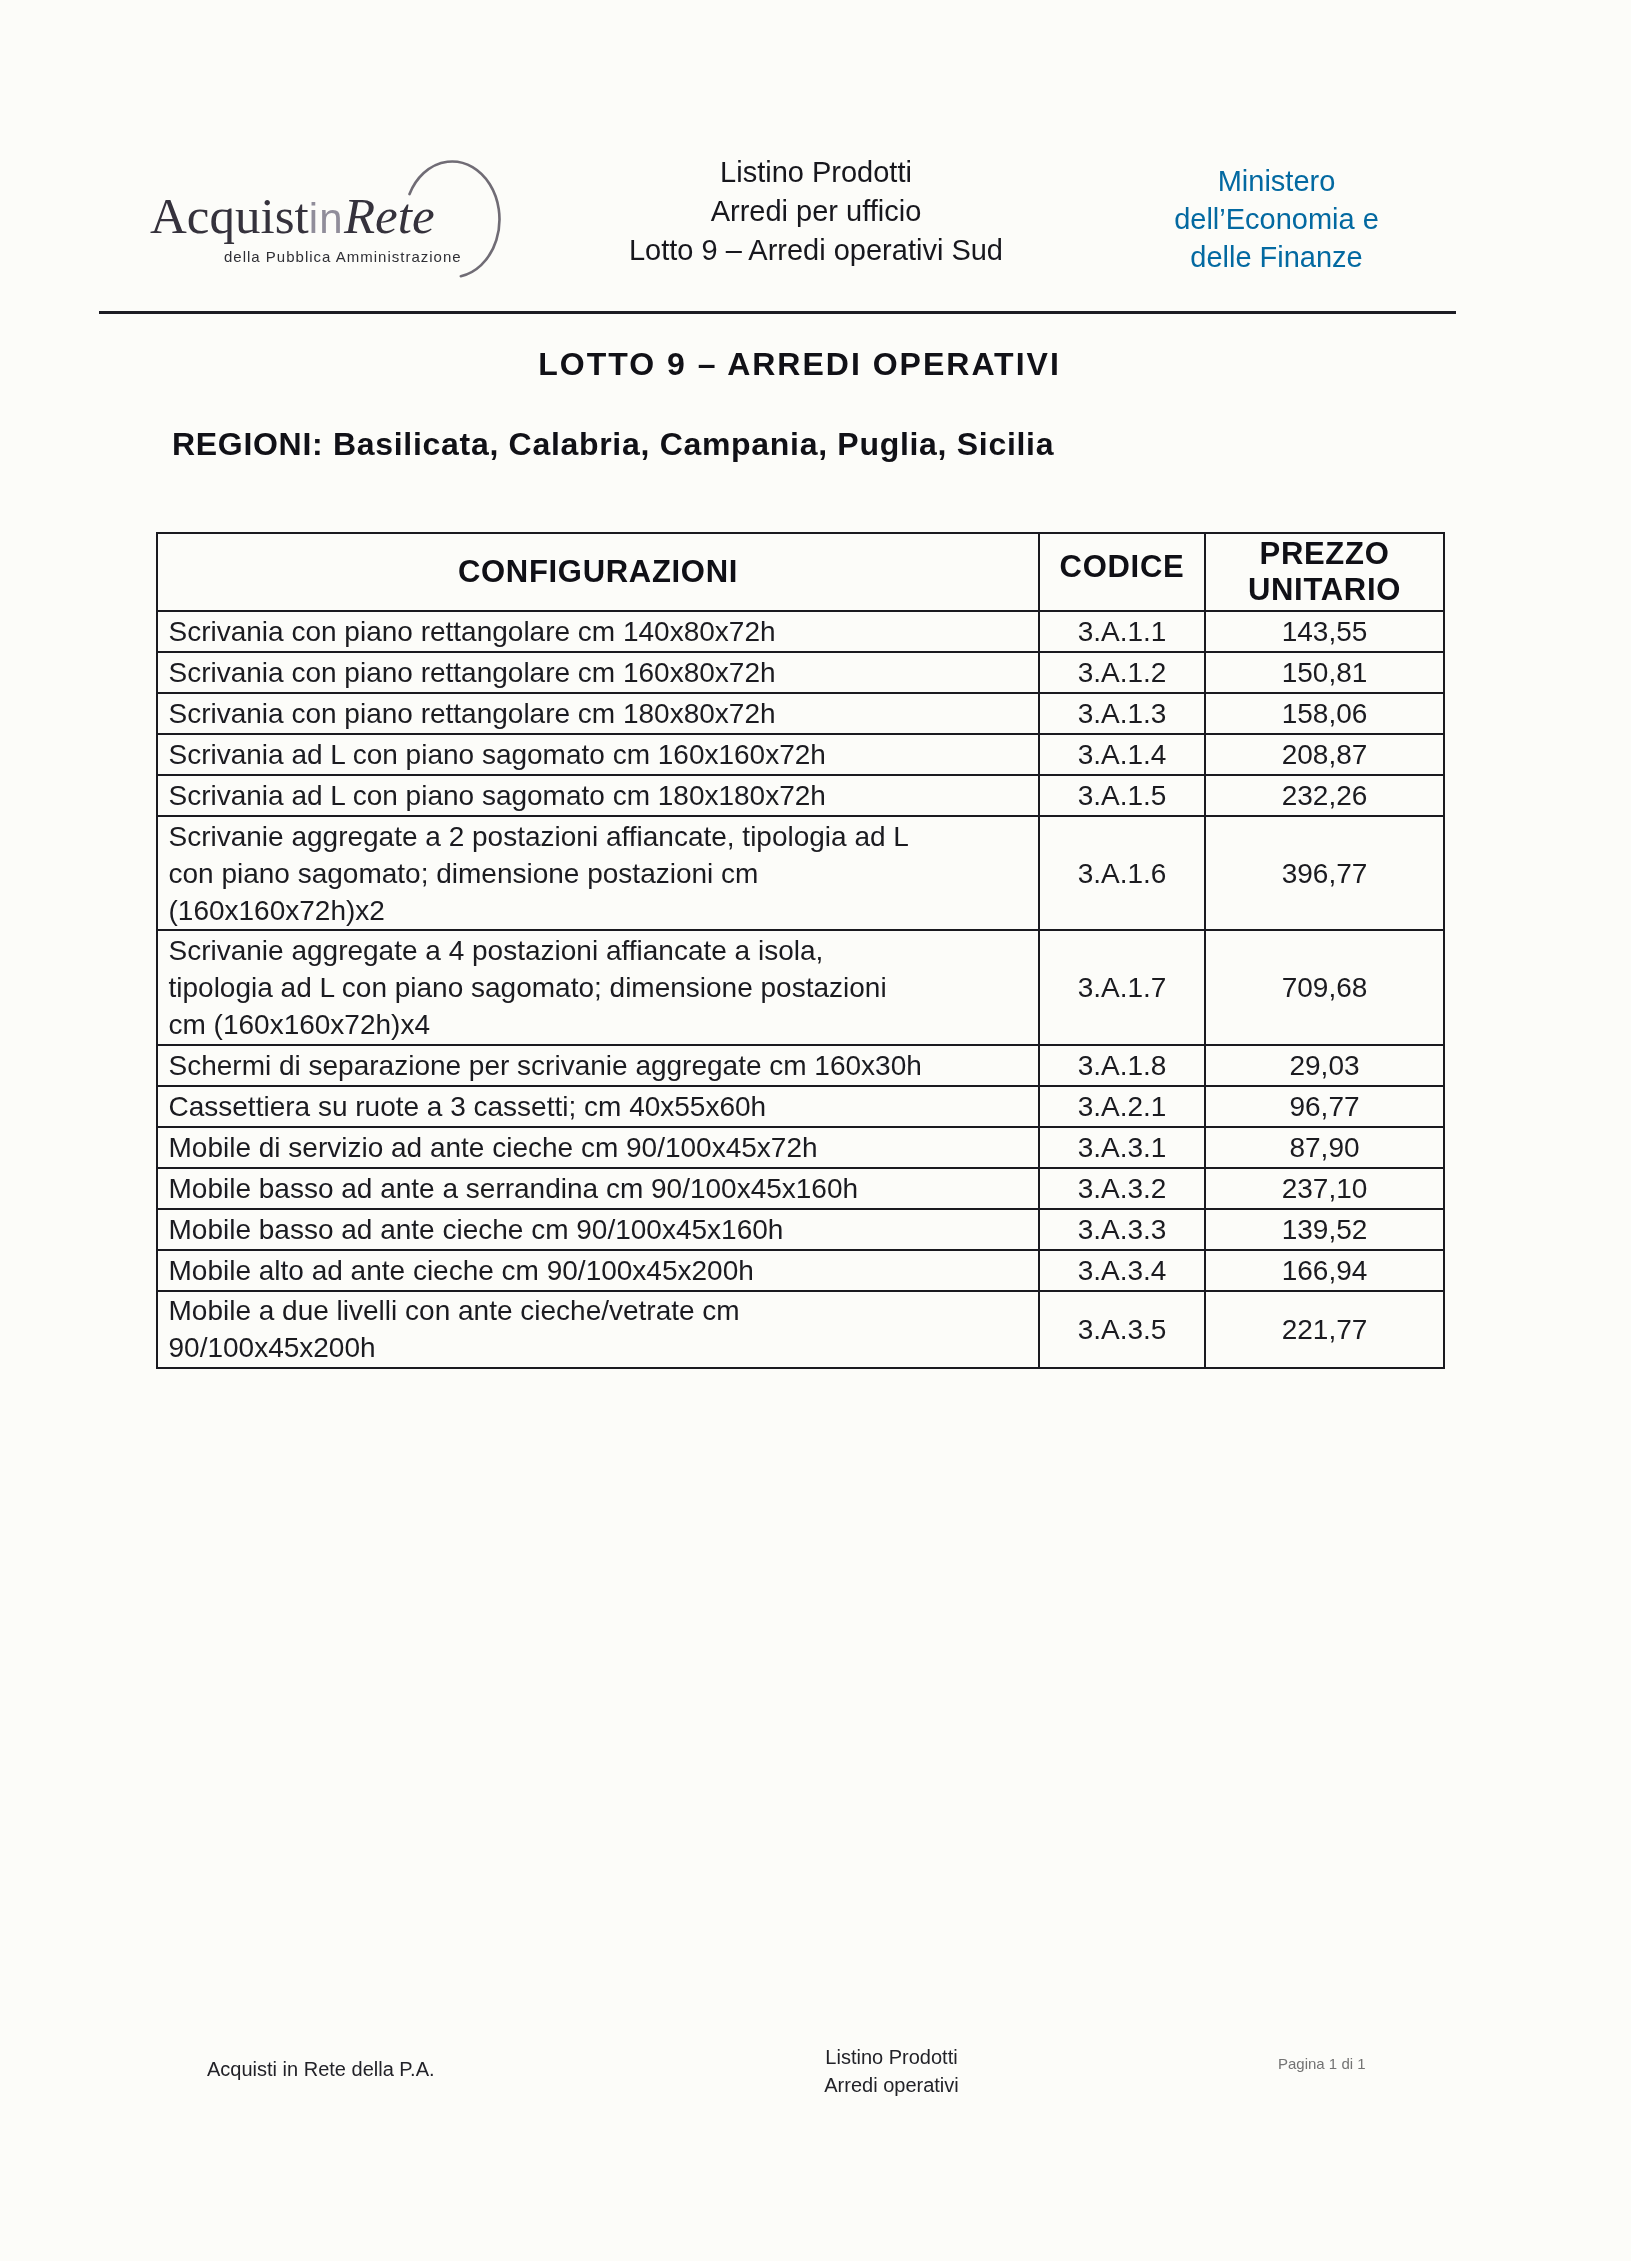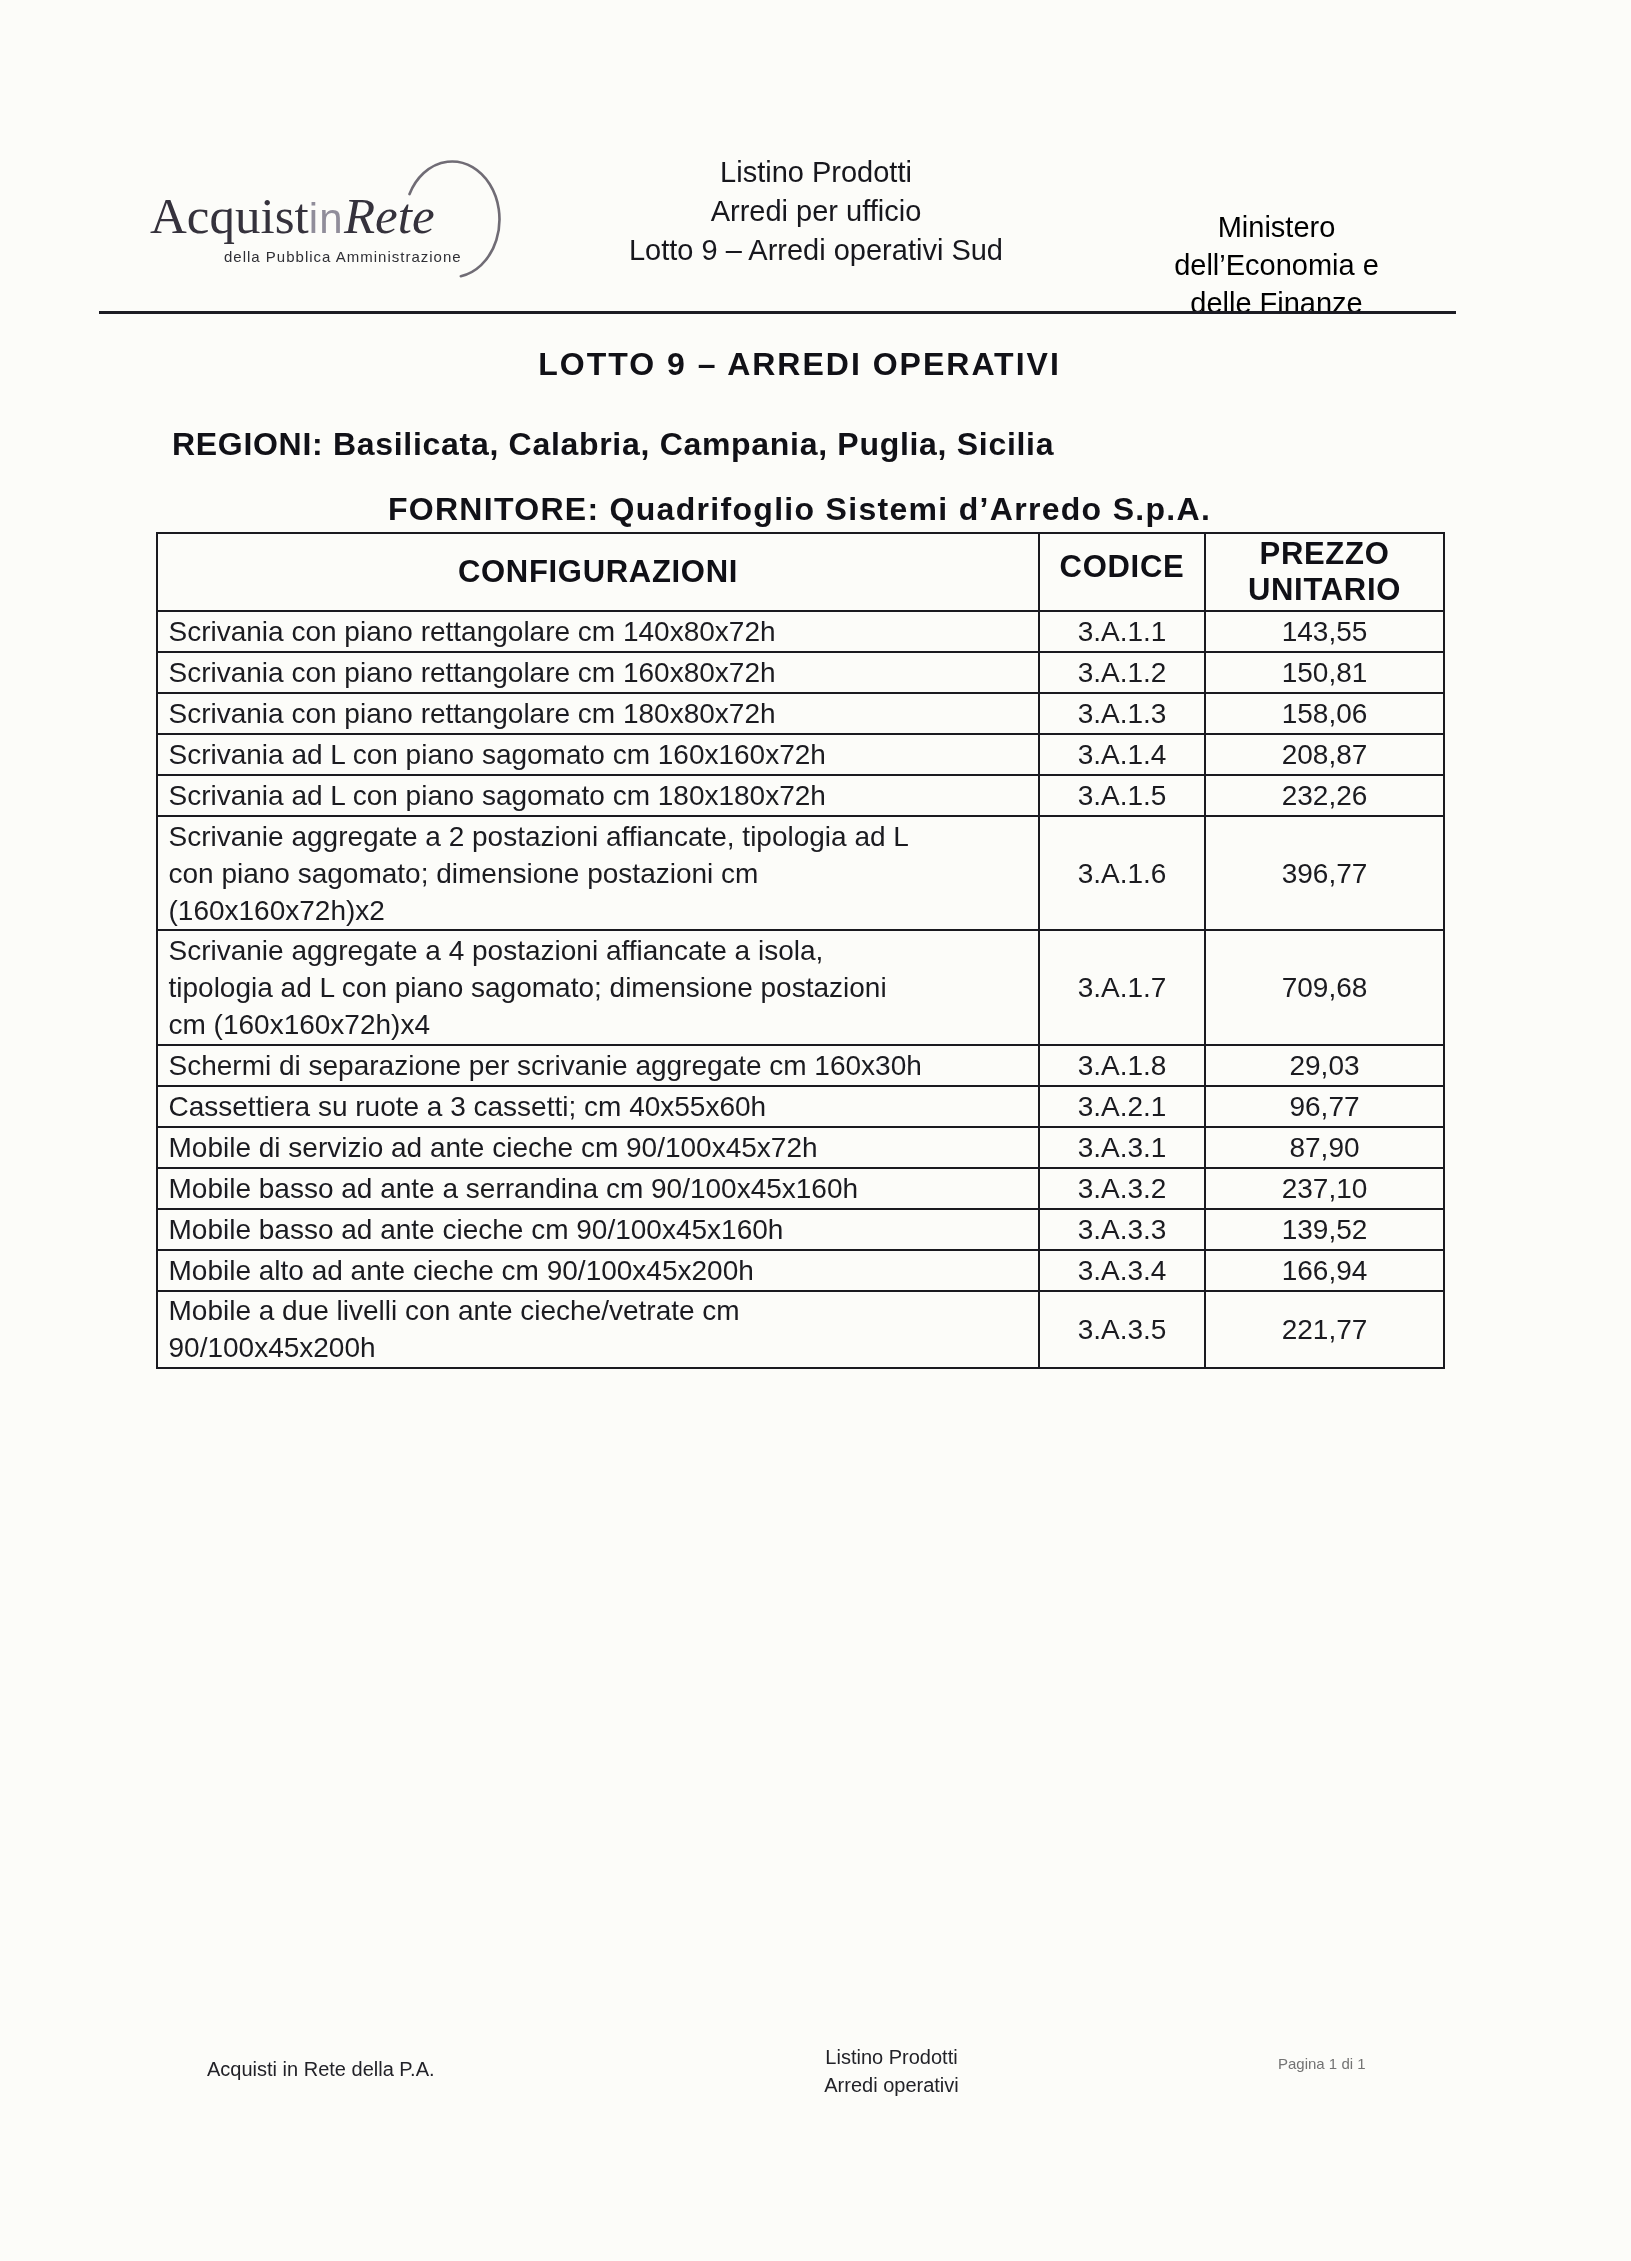--- a/index.html
+++ b/index.html
@@ -21,23 +21,22 @@
   .logo-italic{font-family:"Liberation Serif", serif;font-style:italic;color:#35323c;}
   .logo-tagline{position:absolute;left:74px;top:84px;font-size:15px;letter-spacing:1px;color:#2f2f35;white-space:nowrap;}
   .logo-swoosh{position:absolute;left:0;top:0;width:1632px;height:342px;pointer-events:none;}
   .doc-title{
     position:absolute;left:520px;top:153px;width:592px;
     text-align:center;font-size:29px;line-height:39px;color:#17171d;
     white-space:pre-line;
   }
   .ministry{
     position:absolute;left:1112px;top:162px;width:329px;
-    text-align:center;font-size:29px;line-height:38px;color:#000000;
+    text-align:center;font-size:29px;line-height:38px;color:#0369a1;
     white-space:pre-line;
-    margin-top:46px;
   }
   .header-rule{position:absolute;left:99px;top:311px;width:1357px;height:2.6px;background:#1c1c24;}
   
   .lot-title{
     position:absolute;left:156px;top:346px;width:1287px;
     text-align:center;font-size:32px;font-weight:bold;letter-spacing:2px;color:#111117;
     white-space:nowrap;
   }
   .regions-line{
     position:absolute;left:172px;top:426px;
@@ -100,21 +99,20 @@
 
     <div class="ministry">Ministero
 dell’Economia e
 delle Finanze</div>
 
     <div class="header-rule"></div>
   </div>
 
   <div class="lot-title">LOTTO 9 – ARREDI OPERATIVI</div>
   <div class="regions-line">REGIONI: Basilicata, Calabria, Campania, Puglia, Sicilia</div>
-  <div class="supplier-line">FORNITORE: Quadrifoglio Sistemi d’Arredo S.p.A.</div>
 
   <table class="price-table">
     <colgroup>
       <col class="c-config">
         <col class="c-code">
         <col class="c-price">
     </colgroup>
     <thead>
       <tr>
         <th class="th-config">CONFIGURAZIONI</th>

